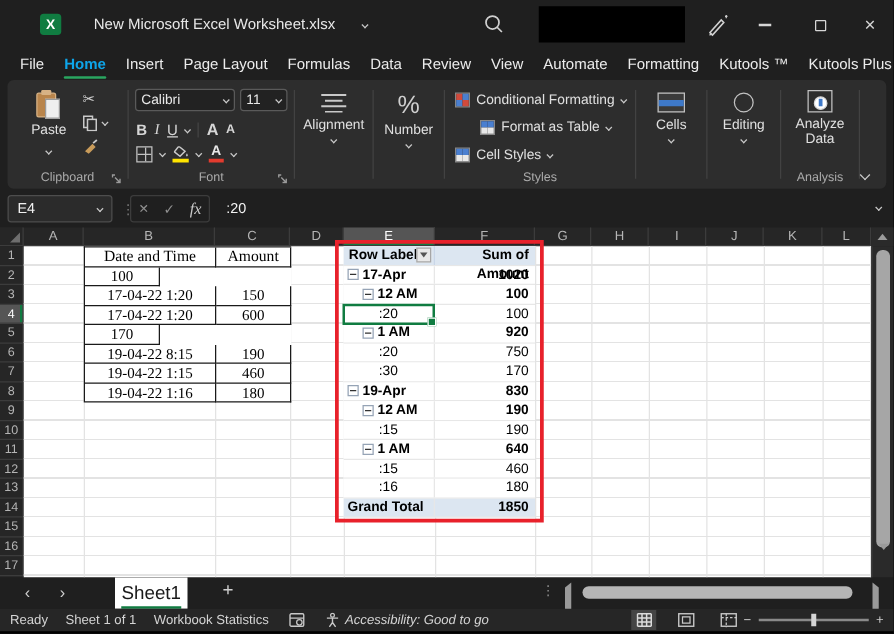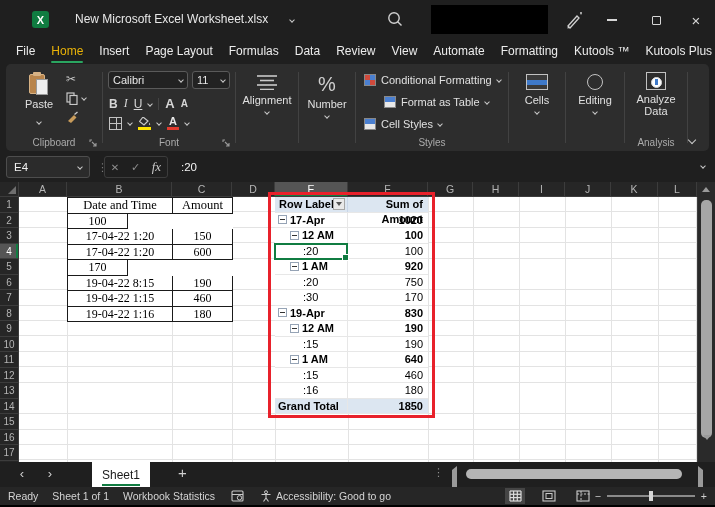--- a/index.html
+++ b/index.html
@@ -23,21 +23,21 @@
   .ink-btn { position:absolute; left:563px; top:10px; width:22px; height:20px; }
   .win-btn { position:absolute; top:8px; width:30px; height:24px; display:flex; align-items:center; justify-content:center; color:#d6d6d6; }
   .min-btn { left:597px; } .min-bar { width:10px; height:2px; background:#d6d6d6; }
   .max-btn { left:641px; } .max-box { width:9px; height:9px; border:1.3px solid #d6d6d6; border-radius:1px; }
   .close-btn { left:681px; font-size:15px; }
 
   
   .menubar { position:absolute; left:8px; top:40px; width:707px; height:24px; display:flex; align-items:center; }
   .mtab { font-size:12px; color:#ececec; padding:0 8px; height:24px; line-height:22px; white-space:nowrap; position:relative; }
   .msep { width:1px; height:13px; background:#454545; }
-  .mtab.active { font-weight:normal; color:#eab308; }
+  .mtab.active { font-weight:bold; color:#0ea5e9; }
   .mtab.active::after { content:""; position:absolute; left:8px; right:8px; bottom:1px; height:2.5px; background:#2AA560; border-radius:2px; }
 
   
   .ribbon { position:absolute; left:6px; top:64px; width:703px; height:87px; background:#2d2d2d; border-radius:5px; display:flex; }
   .rgroup { position:relative; height:100%; }
   .rgroup-label { position:absolute; bottom:3px; left:0; right:0; text-align:center; font-size:10px; color:#ababab; }
   .rdiv { width:1px; margin:8px 0; background:#424242; }
   .launcher { position:absolute; bottom:4px; right:5px; }
   
   .g-clip { width:96px; }
@@ -161,33 +161,33 @@
   .hdr .pv-l { padding-left:4px; font-weight:bold; }
 
   .sel-cell { position:absolute; left:274px; top:243px; width:74px; height:17px; border:2px solid #107C41; z-index:6; }
   .sel-cell::after { content:""; position:absolute; right:-3px; bottom:-3px; width:5px; height:5px; background:#107C41; border:1px solid #fff; }
   .red-box { position:absolute; left:268px; top:192px; width:167px; height:226px; border:3px solid #e8212b; z-index:7; }
 
   
   .sheetbar { position:absolute; left:0; top:462px; width:715px; height:25px; background:#1f1f1f; }
   .nav-arrow { position:absolute; top:4px; font-size:13px; color:#cfcfcf; width:16px; text-align:center; }
   .sheet-tab { position:absolute; left:92px; top:0; width:58px; height:25px; background:#fff; display:flex; align-items:center; justify-content:center; }
-  .sheet-tab .txt { color:#1a1a1a; font-size:12px; position:relative; }
+  .sheet-tab .txt { color:#1a1a1a; font-size:15px; position:relative; }
   .sheet-tab .txt::after { content:""; position:absolute; left:0; right:0; bottom:-4px; height:2px; background:#107C41; }
   .add-sheet { position:absolute; left:178px; top:2px; color:#cfcfcf; font-size:15px; }
   .sb-dots { position:absolute; left:433px; top:4px; color:#8f8f8f; font-size:11px; }
   .hscroll-l { position:absolute; left:452px; top:8px; }
   .hthumb { position:absolute; left:466px; top:7px; width:216px; height:10px; background:#b5b5b5; border-radius:5px; }
   .hscroll-r { position:absolute; left:698px; top:8px; }
 
   
   .statusbar { position:absolute; left:0; top:487px; width:715px; height:18px; background:#262626; display:flex; align-items:center; font-size:10.5px; color:#d4d4d4; }
   .st-item { margin-left:14px; white-space:nowrap; }
   .st-item:first-child { margin-left:8px; }
-  .st-ico { margin-left:16px; display:flex; align-items:flex-start; gap:4px; }
+  .st-ico { margin-left:16px; display:flex; align-items:flex-start; gap:4px;font-style:italic; }
   .view-btns { position:absolute; right:122px; top:1px; display:flex; gap:14px; }
   .vb { width:20px; height:16px; display:flex; align-items:center; justify-content:center; }
   .vb.active { background:#454545; }
   .zoomer { position:absolute; right:8px; top:0; height:18px; display:flex; align-items:center; gap:6px; color:#cfcfcf; }
   .ztrack { position:relative; width:88px; height:2px; background:#8a8a8a; }
   .ztick { position:absolute; left:50%; top:-2px; width:1px; height:6px; background:#8a8a8a; }
   .zhandle { position:absolute; left:42px; top:-4px; width:4px; height:10px; background:#d6d6d6; }
   .bottom-strip { position:absolute; left:0; top:505px; width:715px; height:2px; background:#000; }
 
   svg { display:block; }

